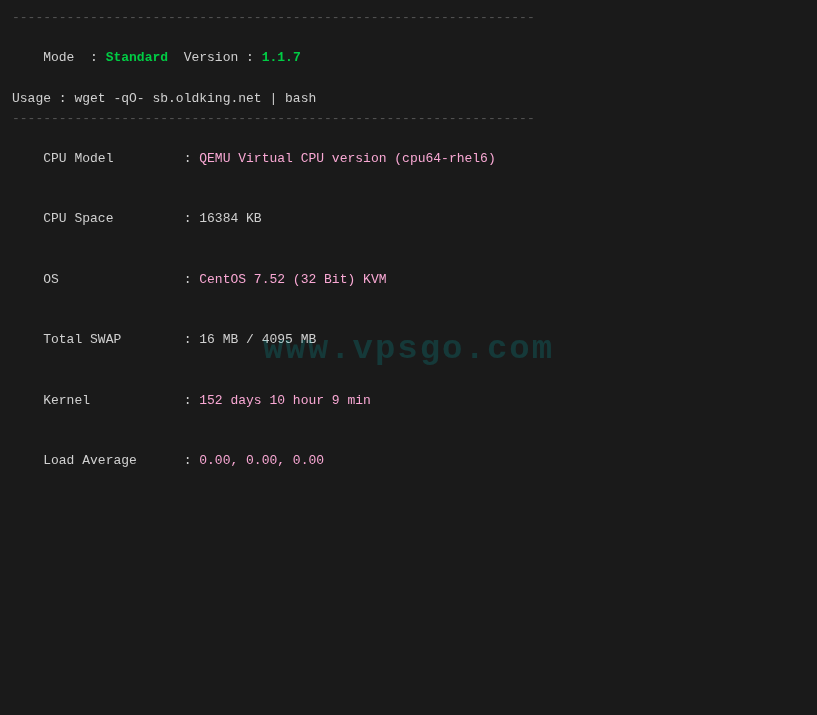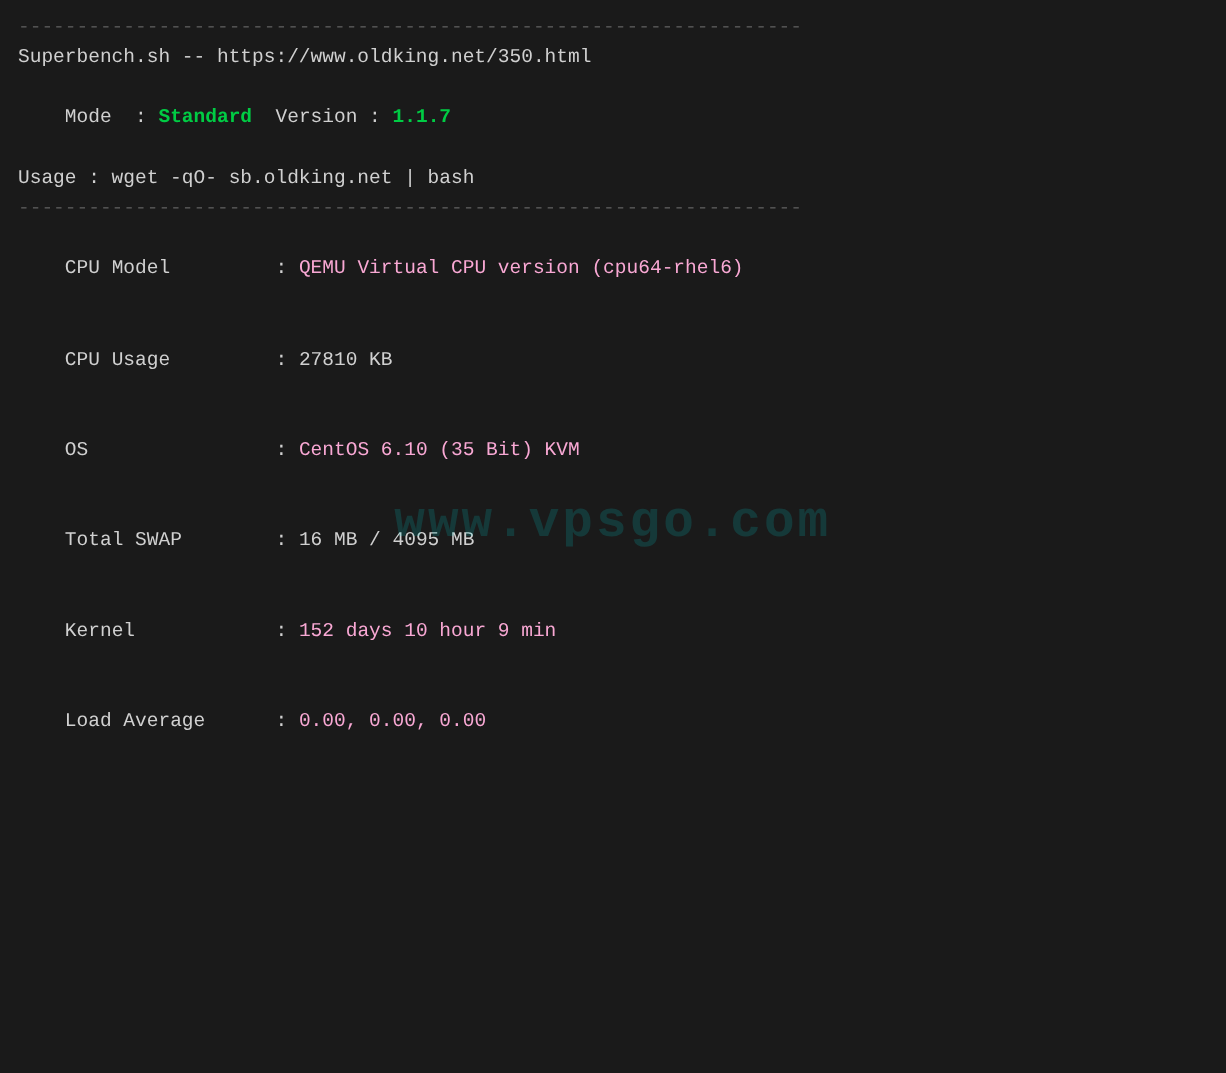--- a/index.html
+++ b/index.html
@@ -31,36 +31,35 @@
       letter-spacing: 2px;
     }
   </style>
 </head>
 <body>
 
 <div>
 
   <div class="line divider">-------------------------------------------------------------------</div>
 
-  <div class="line white">Superbench.sh -- https://www.oldking.net/350.html</div>
   <div class="line">
     <span class="white">Mode  : </span><span class="green">Standard</span><span class="white">  Version : </span><span class="green">1.1.7</span>
   </div>
   <div class="line white">Usage : wget -qO- sb.oldking.net | bash</div>
 
   <div class="line divider">-------------------------------------------------------------------</div>
 
   <div class="line">
     <span class="white">CPU Model         : </span><span class="cyan">QEMU Virtual CPU version (cpu64-rhel6)</span>
   </div>
   <div class="line">
-    <span class="white">CPU Usage         : </span><span class="white">27810 KB</span>
+    <span class="white">CPU Space         : </span><span class="white">16384 KB</span>
   </div>
   <div class="line">
-    <span class="white">OS                : </span><span class="cyan">CentOS 6.10 (35 Bit) KVM</span>
+    <span class="white">OS                : </span><span class="cyan">CentOS 7.52 (32 Bit) KVM</span>
   </div>
   <div class="line">
     <span class="white">Total SWAP        : </span><span class="white">16 MB / 4095 MB</span>
   </div>
   <div class="line">
     <span class="white">Kernel            : </span><span class="cyan">152 days 10 hour 9 min</span>
   </div>
   <div class="line">
     <span class="white">Load Average      : </span><span class="cyan">0.00, 0.00, 0.00</span>
   </div>

